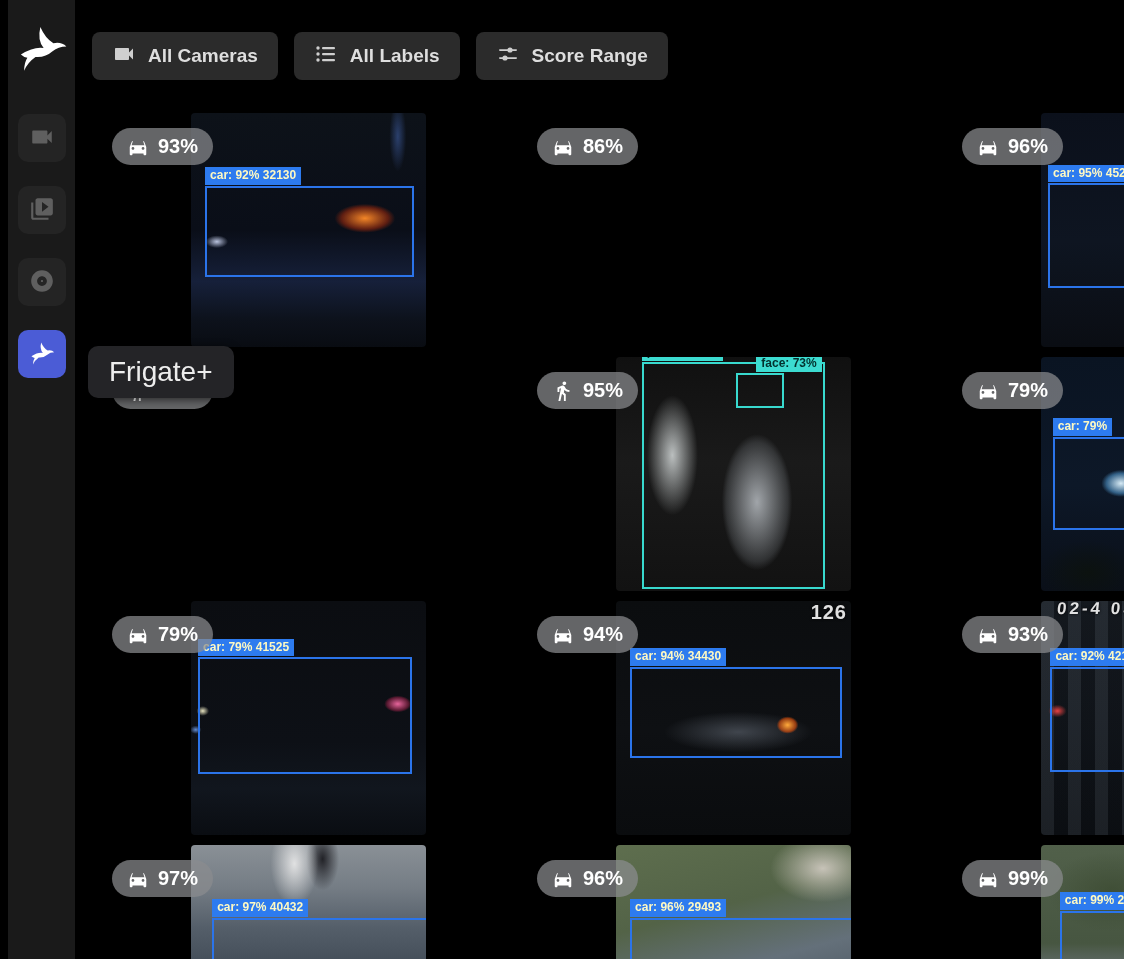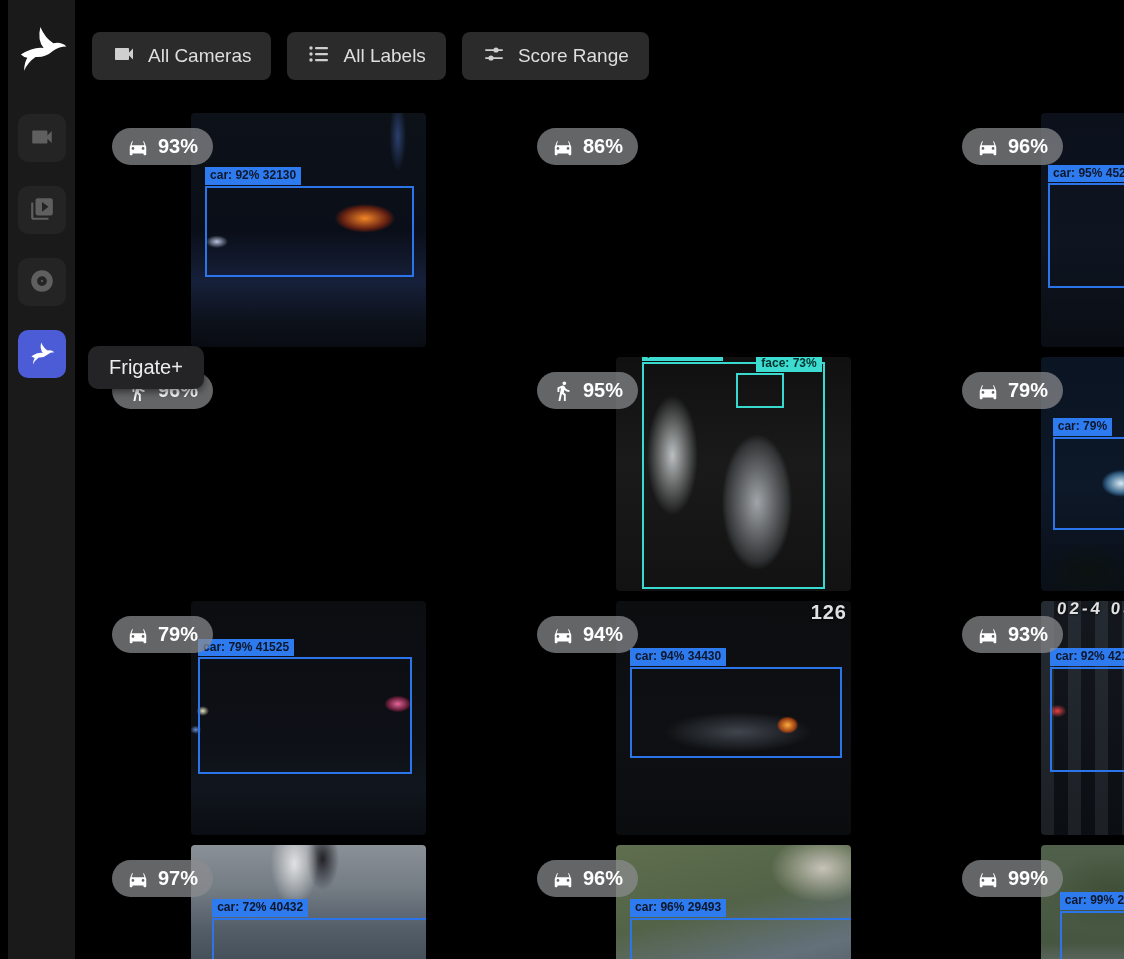--- a/index.html
+++ b/index.html
@@ -14,47 +14,47 @@
   .logo svg{width:52px;height:52px;fill:#fff;}
   .nav{margin-top:38px;display:flex;flex-direction:column;gap:24px;}
   .nav-btn{width:48px;height:48px;border-radius:10px;background:#242424;border:none;
            display:flex;align-items:center;justify-content:center;cursor:pointer;padding:0;}
   .nav-btn svg{width:26px;height:26px;fill:#5f5f5f;}
   .nav-btn.active{background:#4b5cd6;}
   .nav-btn.active svg{fill:#fff;}
 
   
   .tooltip{position:absolute;left:88px;top:346px;z-index:20;background:#242427;color:#ededed;
-           font-size:20px;padding:10px 21px;border-radius:10px;box-shadow:0 2px 8px rgba(0,0,0,.6);}
+           font-size:28px;padding:10px 21px;border-radius:10px;box-shadow:0 2px 8px rgba(0,0,0,.6);}
 
   
   .toolbar{position:absolute;left:92px;top:32px;display:flex;gap:16px;z-index:4;}
   .tb-btn{height:48px;display:inline-flex;align-items:center;gap:12px;padding:0 20px;
           background:#2b2b2b;border:none;border-radius:8px;color:#dedede;cursor:pointer;
-          font-family:"Liberation Sans",sans-serif;font-size:19px;font-weight:400;}
+          font-family:"Liberation Sans",sans-serif;font-size:19px;font-weight:700;}
   .tb-btn svg{width:24px;height:24px;fill:#cfcfcf;}
 
   
   .grid{position:absolute;left:96px;top:108px;display:grid;
         grid-template-columns:repeat(3,425px);grid-auto-rows:244px;z-index:1;}
   .cell{position:relative;}
   .snap{position:absolute;left:95px;top:5px;width:235px;height:234px;overflow:hidden;
         border-radius:4px;cursor:pointer;background:#0a0a0a;}
   .badge{position:absolute;left:16px;top:20px;z-index:3;display:flex;align-items:center;gap:9px;
          padding:7px 15px;border-radius:999px;background:rgba(138,140,143,.72);
          color:#fff;font-size:20px;font-weight:700;pointer-events:none;}
   .badge-icon svg{width:22px;height:22px;fill:#fff;display:block;}
 
   
   .bbox{position:absolute;border:2px solid;box-sizing:border-box;}
   .bbox.blue{border-color:#2b74ea;}
   .bbox.cyan{border-color:#38d9ce;}
   .bbox-label{position:absolute;bottom:calc(100% + 3px);left:-2px;white-space:nowrap;
               font-weight:700;font-size:12px;line-height:1.3;padding:1px 5px;}
-  .bbox.blue>.bbox-label{background:#2d7bef;color:#0f172a;margin-top:32px;}
+  .bbox.blue>.bbox-label{background:#2d7bef;color:#fef9c3;margin-top:32px;}
   .bbox.cyan>.bbox-label{background:#3cdcd1;color:#03312e;}
   .bbox.label-right>.bbox-label{left:42%;}
 
   .snap-ts{position:absolute;color:rgba(255,255,255,.88);font-weight:700;
            letter-spacing:1px;text-shadow:0 0 3px #000;z-index:2;}
   .ts-top-right{top:0;right:4px;font-size:20px;}
   .ts-top{top:-2px;left:7%;font-size:17px;transform:skewX(-6deg);letter-spacing:3px;}
 
   
   .scene-r1c1{background:
@@ -326,21 +326,21 @@
             <path d="M18.9 6.5c-.2-.6-.8-1-1.4-1h-11c-.7 0-1.2.4-1.4 1L3 12v8c0 .6.4 1 1 1h1c.6 0 1-.4 1-1v-1h12v1c0 .6.4 1 1 1h1c.6 0 1-.4 1-1v-8l-2.1-5.5zM6.5 15c-.8 0-1.5-.7-1.5-1.5S5.7 12 6.5 12s1.5.7 1.5 1.5S7.3 15 6.5 15zm11 0c-.8 0-1.5-.7-1.5-1.5s.7-1.5 1.5-1.5 1.5.7 1.5 1.5-.7 1.5-1.5 1.5zM5 10l1.5-4.5h11L19 10H5z"></path>
           </svg>
 </span>
       <span class="badge-score">93%</span>
     </div>
   </div>
 
   <div class="cell">
     <div class="snap scene-r4c1">
         <div class="bbox blue" style="left: 9%; top: 31%; width: 93%; height: 60%;">
-          <span class="bbox-label">car: 72% 40432</span>
+          <span class="bbox-label">car: 97% 40432</span>
         </div>
       </div>
     <div class="badge">
       <span class="badge-icon">
   <svg viewBox="0 0 24 24">
             <path d="M18.9 6.5c-.2-.6-.8-1-1.4-1h-11c-.7 0-1.2.4-1.4 1L3 12v8c0 .6.4 1 1 1h1c.6 0 1-.4 1-1v-1h12v1c0 .6.4 1 1 1h1c.6 0 1-.4 1-1v-8l-2.1-5.5zM6.5 15c-.8 0-1.5-.7-1.5-1.5S5.7 12 6.5 12s1.5.7 1.5 1.5S7.3 15 6.5 15zm11 0c-.8 0-1.5-.7-1.5-1.5s.7-1.5 1.5-1.5 1.5.7 1.5 1.5-.7 1.5-1.5 1.5zM5 10l1.5-4.5h11L19 10H5z"></path>
           </svg>
 </span>
       <span class="badge-score">97%</span>
     </div>

